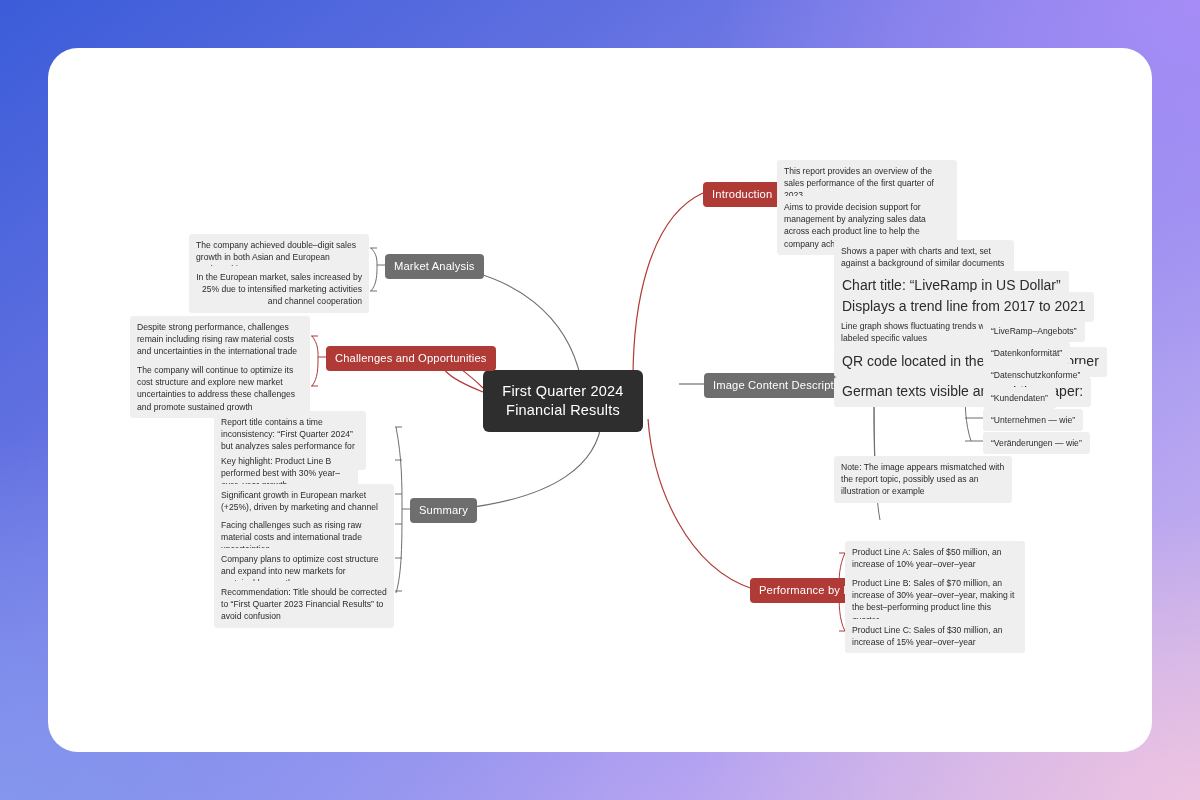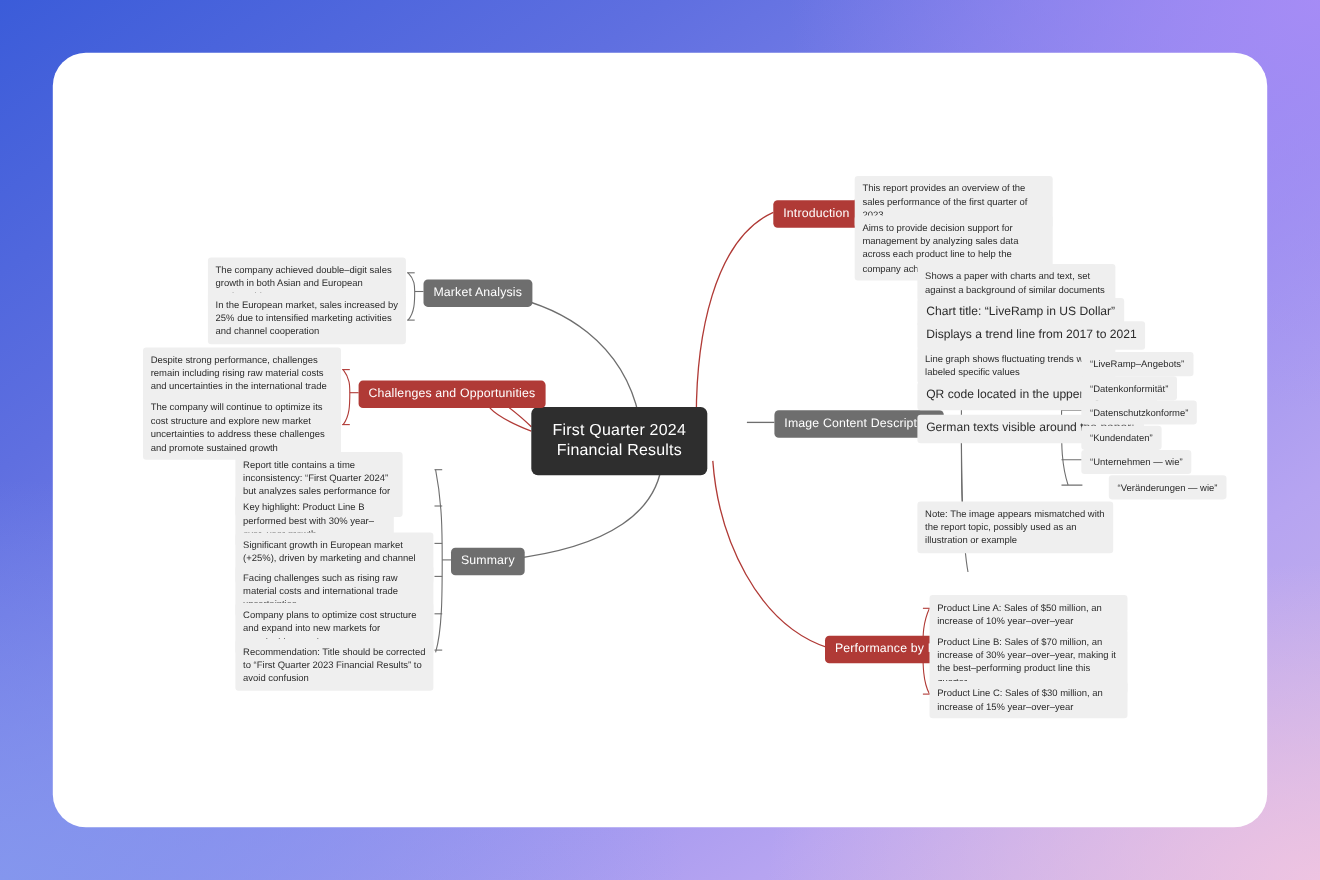--- a/index.html
+++ b/index.html
@@ -60,21 +60,21 @@
     font-size: 8.6px;
     line-height: 1.42;
     padding: 5px 7px;
   }
   .leaf.sub {
     font-size: 8.6px;
     white-space: nowrap;
     padding: 5px 8px;
   }
   .leaf.mid {
-    font-size: 11px;
+    font-size: 14px;
     white-space: nowrap;
     padding: 5px 8px;
   }
 </style>
 </head>
 <body>
 
 <div id="backdrop">
   <div id="card">
     <div id="stage">
@@ -160,30 +160,30 @@
       <div class="node leaf" style="left:786px; top:267px; width:180px;">Line graph shows fluctuating trends without labeled specific values</div>
       <div class="node leaf mid" style="left:786px; top:299px;">QR code located in the upper right corner</div>
       <div class="node leaf mid" style="left:786px; top:329px;">German texts visible around the paper:</div>
       <div class="node leaf" style="left:786px; top:408px; width:178px;">Note: The image appears mismatched with the report topic, possibly used as an illustration or example</div>
 
       <div class="node leaf sub" style="left:935px; top:272px;">“LiveRamp–Angebots”</div>
       <div class="node leaf sub" style="left:935px; top:294px;">“Datenkonformität”</div>
       <div class="node leaf sub" style="left:935px; top:316px;">“Datenschutzkonforme”</div>
       <div class="node leaf sub" style="left:935px; top:339px;">“Kundendaten”</div>
       <div class="node leaf sub" style="left:935px; top:361px;">“Unternehmen — wie”</div>
-      <div class="node leaf sub" style="left:960px; top:384px;">“Veränderungen — wie”</div>
+      <div class="node leaf sub" style="left:935px; top:384px;">“Veränderungen — wie”</div>
 
       <div class="node branch red" style="left:702px; top:530px;">Performance by Product Line</div>
       <div class="node leaf" style="left:797px; top:493px; width:180px;">Product Line A: Sales of $50 million, an increase of 10% year–over–year</div>
       <div class="node leaf" style="left:797px; top:524px; width:180px;">Product Line B: Sales of $70 million, an increase of 30% year–over–year, making it the best–performing product line this quarter</div>
       <div class="node leaf" style="left:797px; top:571px; width:180px;">Product Line C: Sales of $30 million, an increase of 15% year–over–year</div>
 
       <div class="node branch gray" style="left:337px; top:206px;">Market Analysis</div>
       <div class="node leaf" style="left:141px; top:186px; width:180px;">The company achieved double–digit sales growth in both Asian and European markets this quarter</div>
-      <div class="node leaf" style="left:141px; top:218px; width:180px;">In the European market, sales increased by 25% due to intensified marketing activities and channel cooperation</div>
+      <div class="node leaf" style="left:141px; top:218px; width:180px;text-align:right;">In the European market, sales increased by 25% due to intensified marketing activities and channel cooperation</div>
 
       <div class="node branch red" style="left:278px; top:298px;">Challenges and Opportunities</div>
       <div class="node leaf" style="left:82px; top:268px; width:180px;">Despite strong performance, challenges remain including rising raw material costs and uncertainties in the international trade environment</div>
       <div class="node leaf" style="left:82px; top:311px; width:180px;">The company will continue to optimize its cost structure and explore new market uncertainties to address these challenges and promote sustained growth</div>
 
       <div class="node branch gray" style="left:362px; top:450px;">Summary</div>
       <div class="node leaf" style="left:166px; top:363px; width:152px;">Report title contains a time inconsistency: “First Quarter 2024” but analyzes sales performance for Q1 2023</div>
       <div class="node leaf" style="left:166px; top:402px; width:144px;">Key highlight: Product Line B performed best with 30% year–over–year growth</div>
       <div class="node leaf" style="left:166px; top:436px; width:180px;">Significant growth in European market (+25%), driven by marketing and channel collaboration</div>
       <div class="node leaf" style="left:166px; top:466px; width:180px;">Facing challenges such as rising raw material costs and international trade uncertainties</div>

